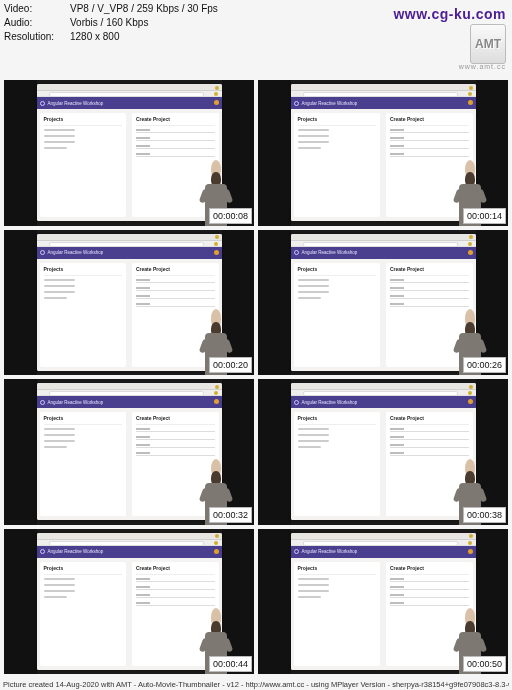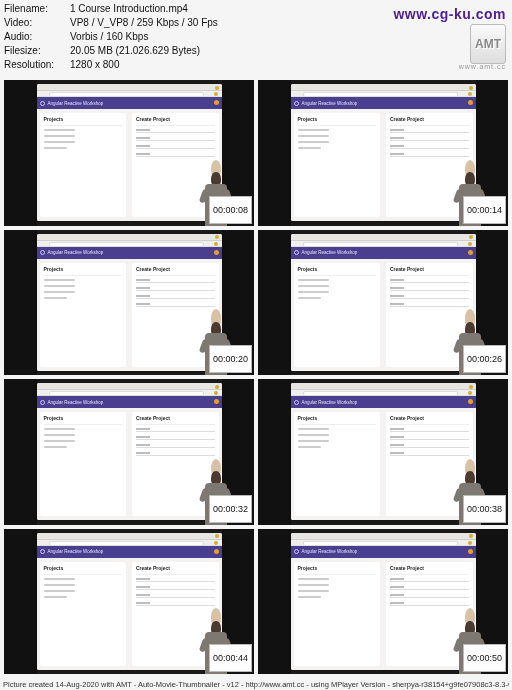--- a/index.html
+++ b/index.html
@@ -231,55 +231,47 @@
   }
   .speaker .arm.l { left: -2px; transform: rotate(20deg); }
   .speaker .arm.r { right: -2px; transform: rotate(-20deg); }
   .timestamp {
     position: absolute;
     bottom: 2px;
     right: 2px;
     background: #fefefe;
     color: #111;
     font-size: 9px;
-    padding: 8px 3px;
+    padding: 2px 3px;
     border: 1px solid #bbb;
     z-index: 3;
     font-family: Arial, sans-serif;
     margin-top: 32px;
   }
   .footer {
     position: absolute;
     bottom: 1px;
     left: 3px; right: 3px;
     font-size: 7.5px;
     color: #333;
     white-space: nowrap;
     overflow: hidden;
   }
 </style>
 </head>
 <body>
 
 <div class="top-info">
   <div class="row">
-      <span class="label">Filename:</span>
-      <span>1 Course Introduction.mp4</span>
-    </div>
-  <div class="row">
       <span class="label">Video:</span>
       <span>VP8 / V_VP8 / 259 Kbps / 30 Fps</span>
     </div>
   <div class="row">
       <span class="label">Audio:</span>
       <span>Vorbis / 160 Kbps</span>
-    </div>
-  <div class="row">
-      <span class="label">Filesize:</span>
-      <span>20.05 MB (21.026.629 Bytes)</span>
     </div>
   <div class="row">
       <span class="label">Resolution:</span>
       <span>1280 x 800</span>
     </div>
 </div>
 
 <div class="watermark-top">
   <div class="url">www.cg-ku.com</div>
   <div class="logo">AMT</div>

